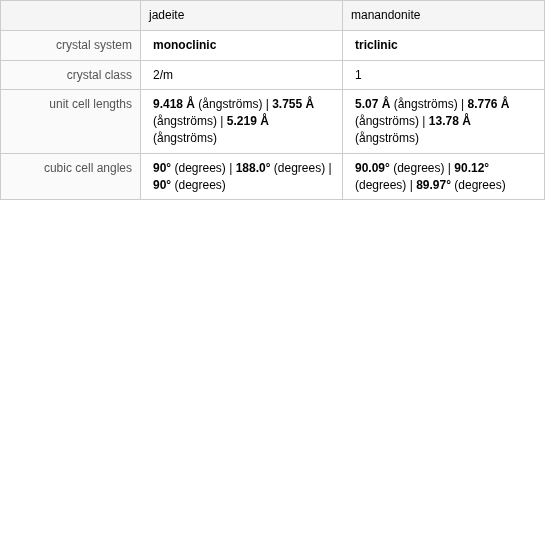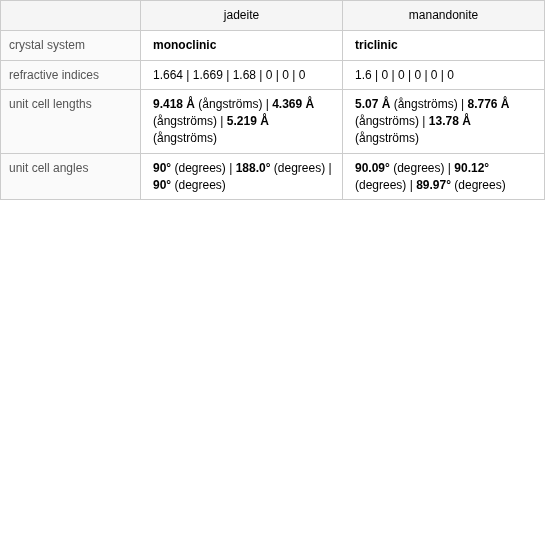--- a/index.html
+++ b/index.html
@@ -13,28 +13,29 @@
       width: 545px;
       border-collapse: collapse;
     }
     th, td {
       border: 1px solid #ccc;
       padding: 6px 8px;
       vertical-align: top;
       line-height: 1.4;
     }
     th {
-      text-align: center;
+      text-align: left;
       font-weight: normal;
       background: #f5f5f5;
     }
     td:first-child {
       width: 140px;
       color: #555;
       background: #fafafa;
+      text-align: right;
     }
     td:nth-child(2), td:nth-child(3) {
       width: 202px;
       padding-left: 12px;
     }
   </style>
 </head>
 <body>
 
 <table>
@@ -45,28 +46,28 @@
       <th>manandonite</th>
     </tr>
   </thead>
   <tbody id="table-body">
   <tr>
         <td>crystal system</td>
         <td><b>monoclinic</b></td>
         <td><b>triclinic</b></td>
       </tr>
       <tr>
-        <td>refractive indices</td>
-        <td>1.664  |  1.669  |  1.68  |  0  |  0  |  0</td>
-        <td>1.6  |  0  |  0  |  0  |  0  |  0</td>
+        <td>crystal class</td>
+        <td>2/m</td>
+        <td>1</td>
       </tr>
       <tr>
         <td>unit cell lengths</td>
-        <td><b>9.418 Å</b> (ångströms)  |  <b>4.369 Å</b> (ångströms)  |  <b>5.219 Å</b> (ångströms)</td>
+        <td><b>9.418 Å</b> (ångströms)  |  <b>3.755 Å</b> (ångströms)  |  <b>5.219 Å</b> (ångströms)</td>
         <td><b>5.07 Å</b> (ångströms)  |  <b>8.776 Å</b> (ångströms)  |  <b>13.78 Å</b> (ångströms)</td>
       </tr>
       <tr>
-        <td>unit cell angles</td>
+        <td>cubic cell angles</td>
         <td><b>90°</b> (degrees)  |  <b>188.0°</b> (degrees)  |  <b>90°</b> (degrees)</td>
         <td><b>90.09°</b> (degrees)  |  <b>90.12°</b> (degrees)  |  <b>89.97°</b> (degrees)</td>
       </tr>
     </tbody>
 </table>
 
 </body></html>

